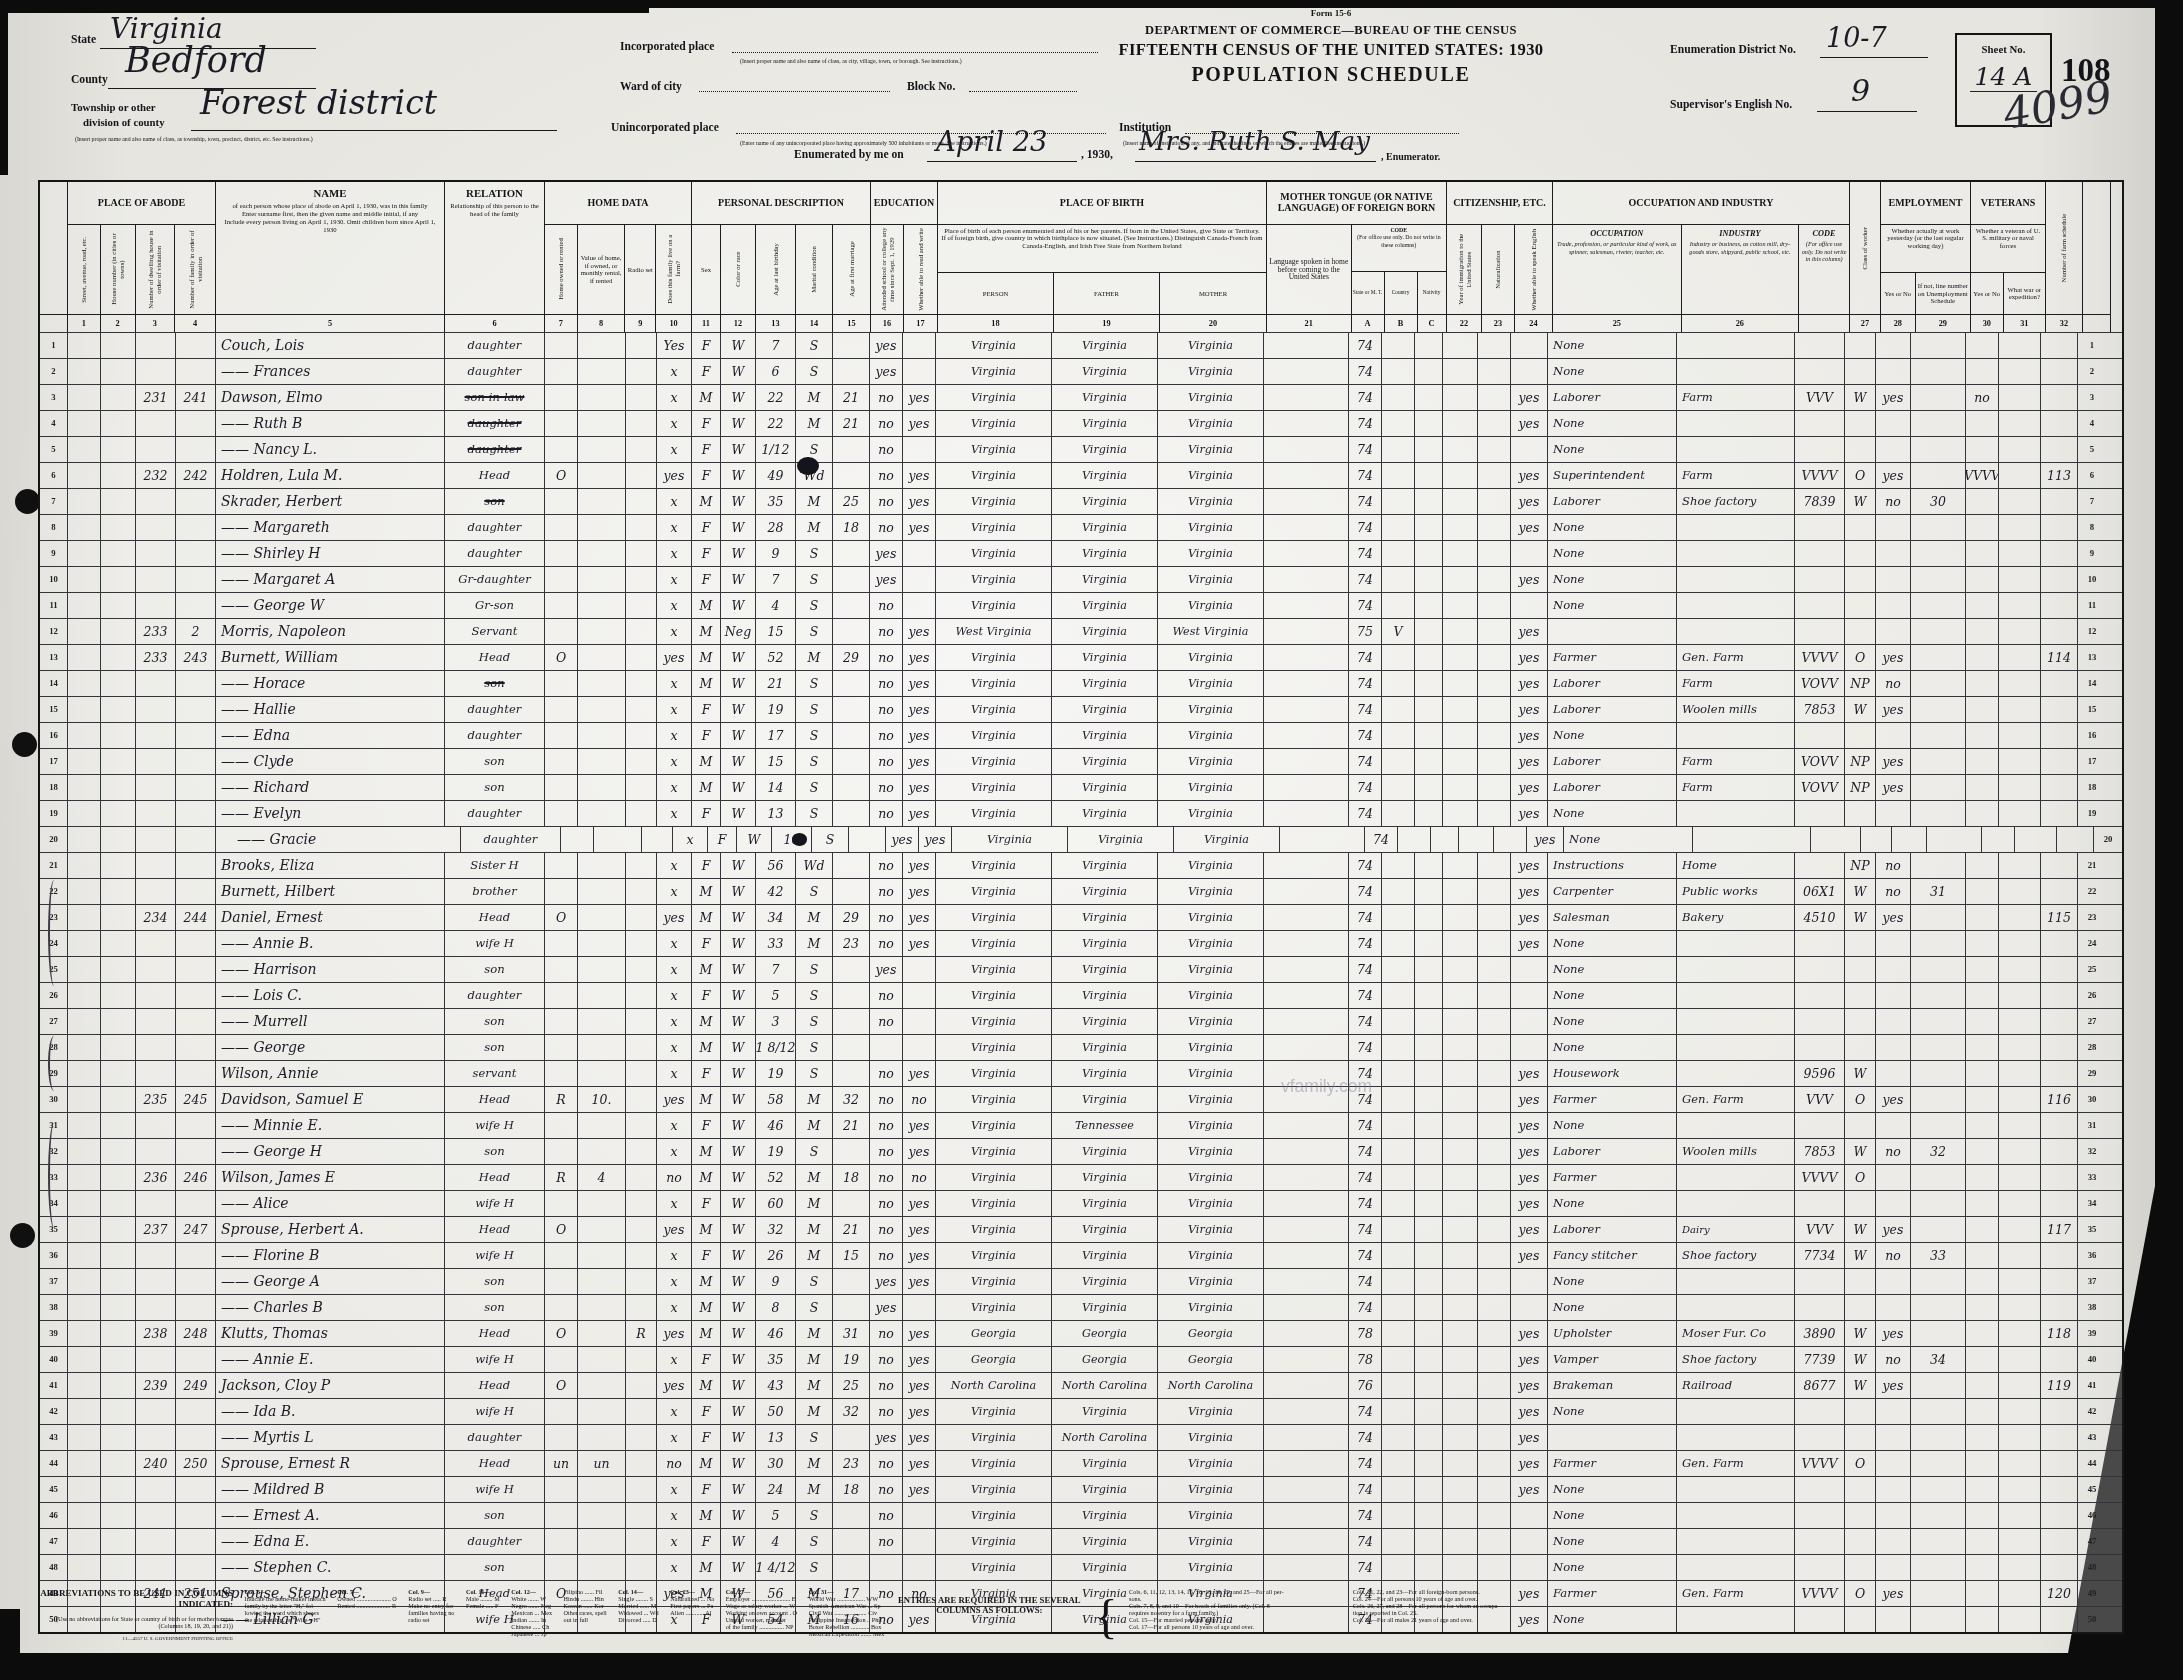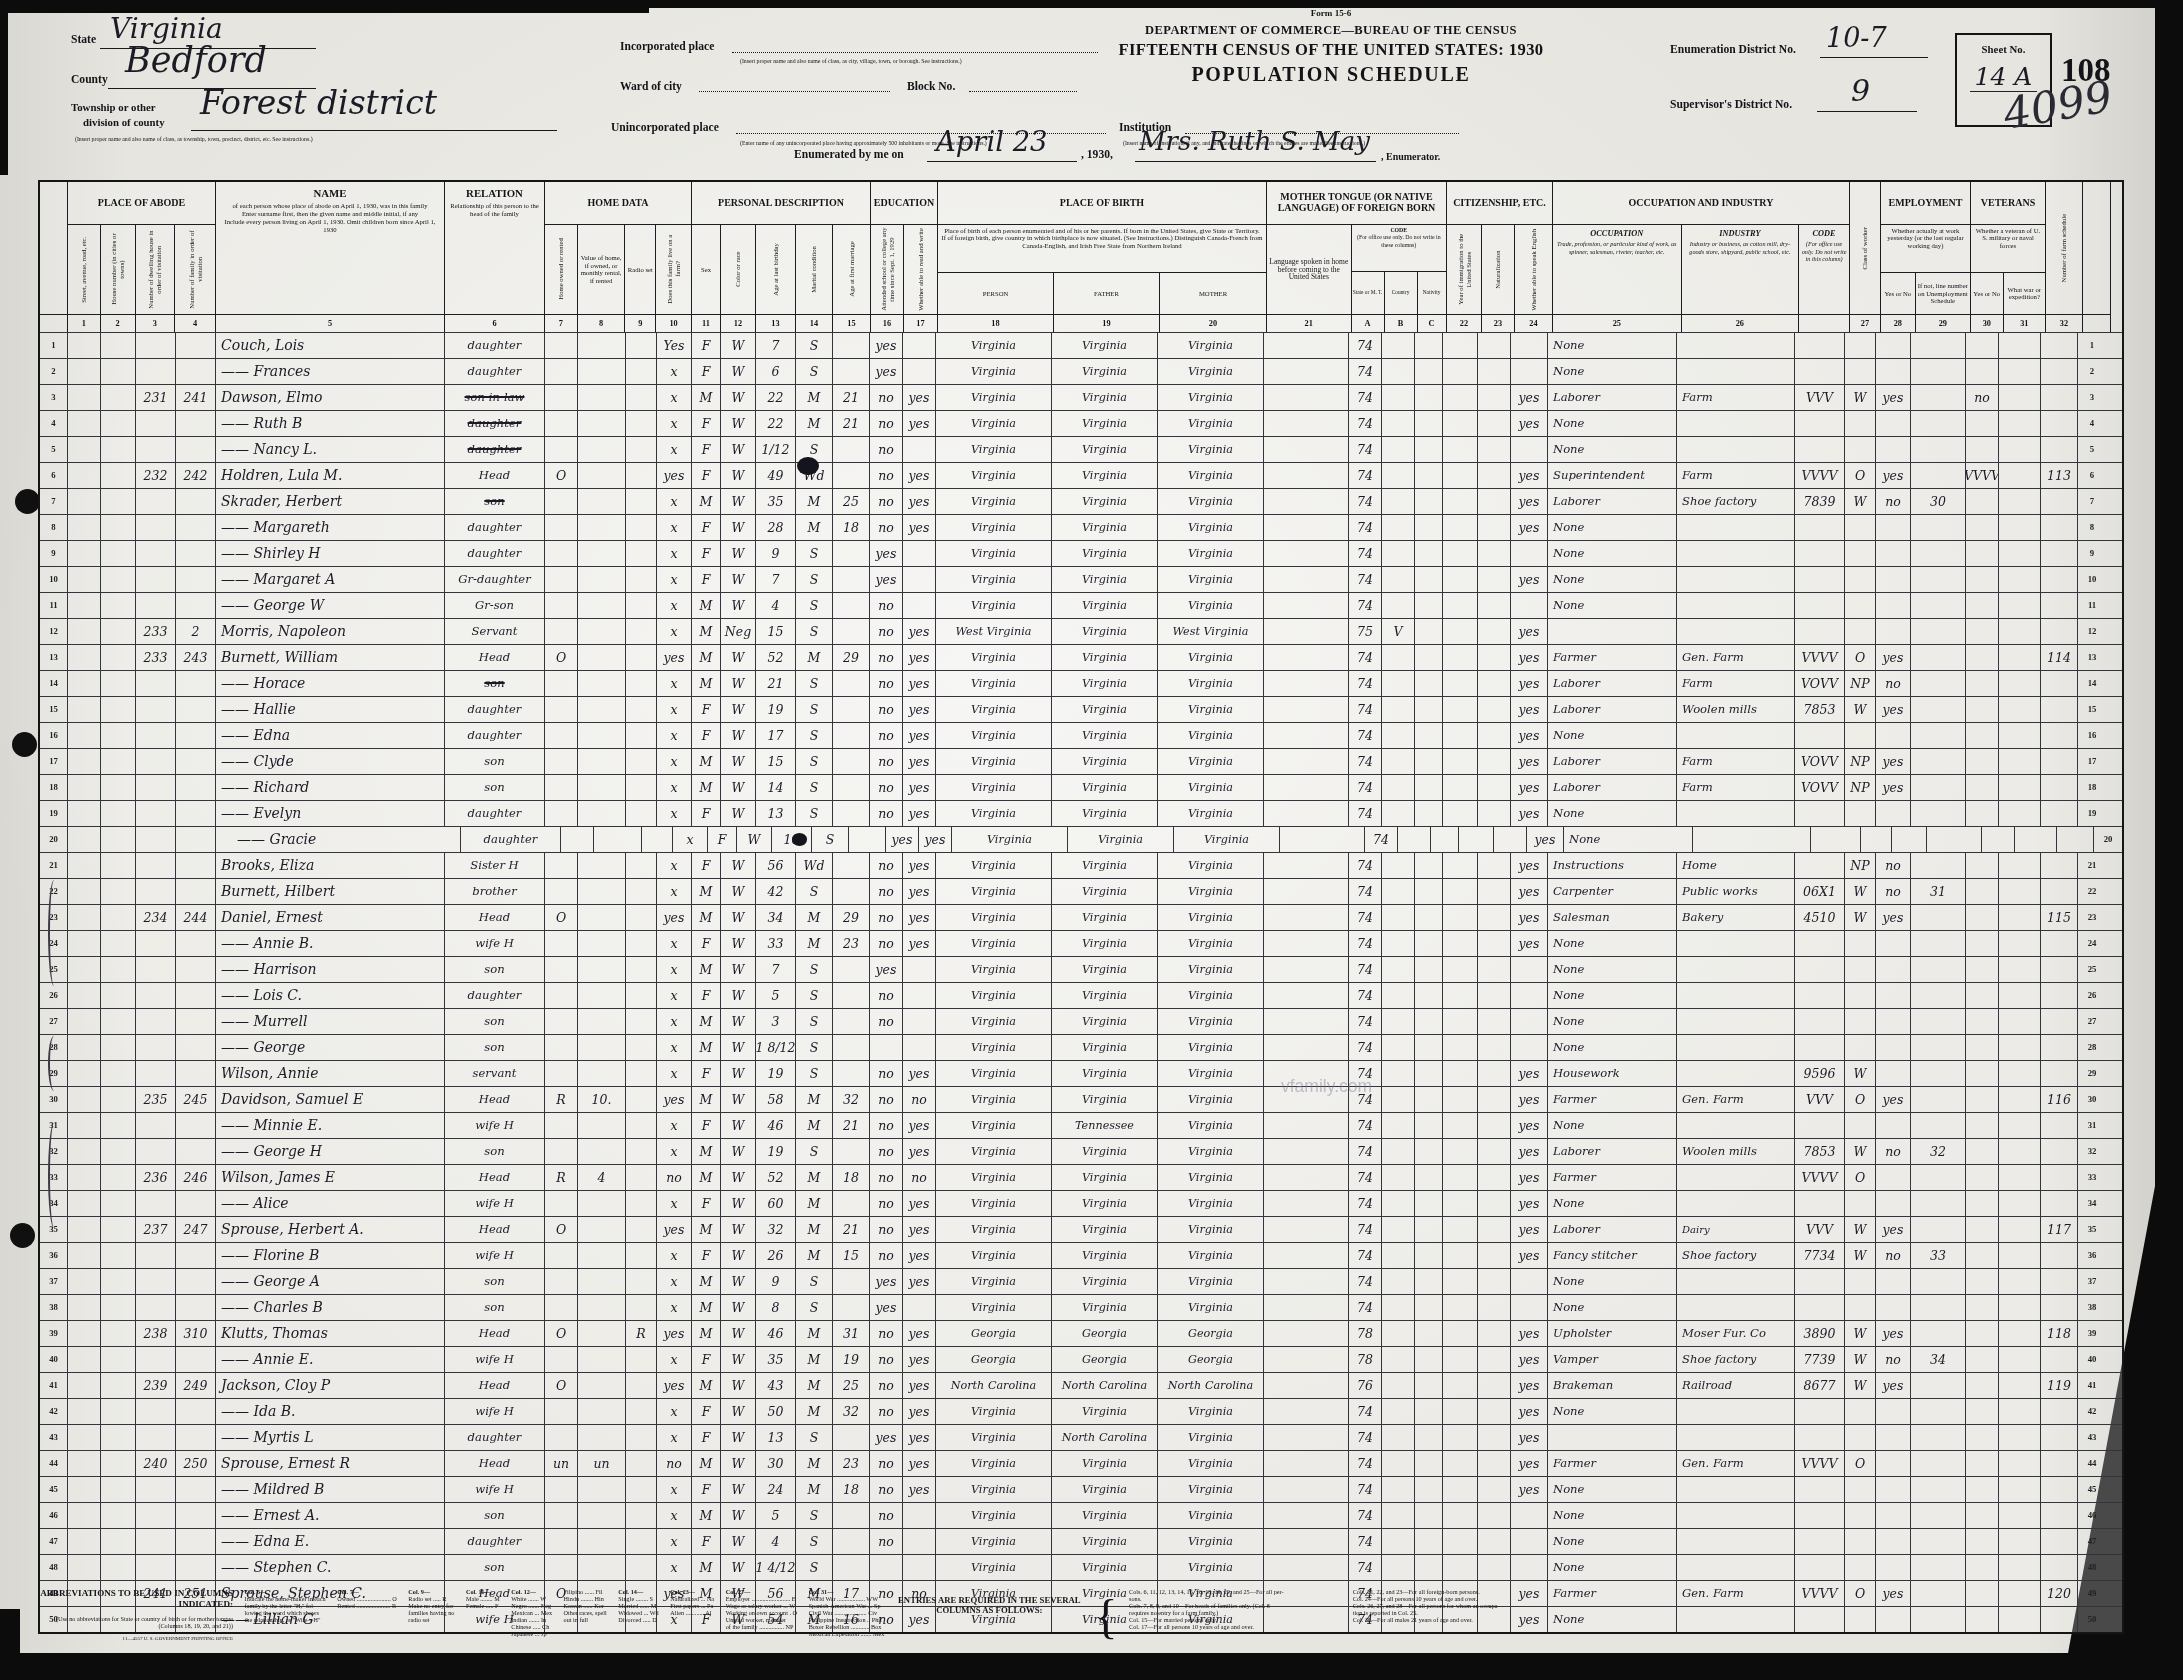--- a/index.html
+++ b/index.html
@@ -110,21 +110,21 @@
   <div class="abs hw" style="left:936px;top:126px;font-size:27.4px;">April 23</div>
   <div class="abs lbl" style="left:1081px;top:148px;">, 1930,</div>
   <div class="abs rule" style="left:1135px;top:161px;width:241px;"></div>
   <div class="abs hw" style="left:1139px;top:126px;font-size:26px;">Mrs. Ruth S. May</div>
   <div class="abs lbl" style="left:1381px;top:151px;font-size:10px;">, Enumerator.</div>
 
   <div class="abs lbl" style="left:1670px;top:43px;">Enumeration District No.</div>
   <div class="abs rule" style="left:1820px;top:57px;width:108px;"></div>
   <div class="abs hw" style="left:1826px;top:21.6px;font-size:27px;">10-7</div>
 
-  <div class="abs lbl" style="left:1670px;top:98px;">Supervisor's District No.</div>
+  <div class="abs lbl" style="left:1670px;top:98px;">Supervisor's English No.</div>
   <div class="abs rule" style="left:1817px;top:111px;width:100px;"></div>
   <div class="abs hw" style="left:1851px;top:73px;font-size:30px;">9</div>
 
   <div class="abs" style="left:1955px;top:33px;width:93px;height:90px;border:2.5px solid #151515;text-align:center;">
     <div style="font-weight:bold;font-size:10.8px;margin-top:8.3px;">Sheet No.</div>
     <div class="hw" style="font-size:25px;margin-top:6.7px;border-bottom:1.7px solid #222;display:inline-block;padding:0 5px;">14 A</div>
   </div>
   <div class="abs" style="left:2061px;top:52px;font-weight:bold;font-size:33px;font-family:'Liberation Serif',serif;">108</div>
   <div class="abs hw" style="left:2003px;top:80px;font-size:43px;transform:rotate(-10deg);color:#2a2a35;">4099</div>
 
@@ -1881,21 +1881,21 @@
         <div class="dcell hw" style="width: 33px;"></div>
         <div class="dcell hw" style="width: 42px;"></div>
         <div class="dcell hw" style="width: 37px;"></div>
         <div class="dcell ln hw" style="width: 28px; border-right: none;">38</div>
       </div>
       <div class="drow">
         <div class="dcell ln hw" style="width: 28px;">39</div>
         <div class="dcell hw" style="width: 33px;"></div>
         <div class="dcell hw" style="width: 35px;"></div>
         <div class="dcell hw" style="width: 40px;">238</div>
-        <div class="dcell hw" style="width: 40px;">310</div>
+        <div class="dcell hw" style="width: 40px;">248</div>
         <div class="dcell hw la" style="width: 229px; font-size: 14px;">Klutts, Thomas</div>
         <div class="dcell hw" style="width: 100px; font-size: 11.6px;">Head</div>
         <div class="dcell hw" style="width: 33px;">O</div>
         <div class="dcell hw" style="width: 48px;"></div>
         <div class="dcell hw" style="width: 31px;">R</div>
         <div class="dcell hw" style="width: 35px;">yes</div>
         <div class="dcell hw" style="width: 29px;">M</div>
         <div class="dcell hw" style="width: 35px;">W</div>
         <div class="dcell hw" style="width: 40px;">46</div>
         <div class="dcell hw" style="width: 37px;">M</div>

